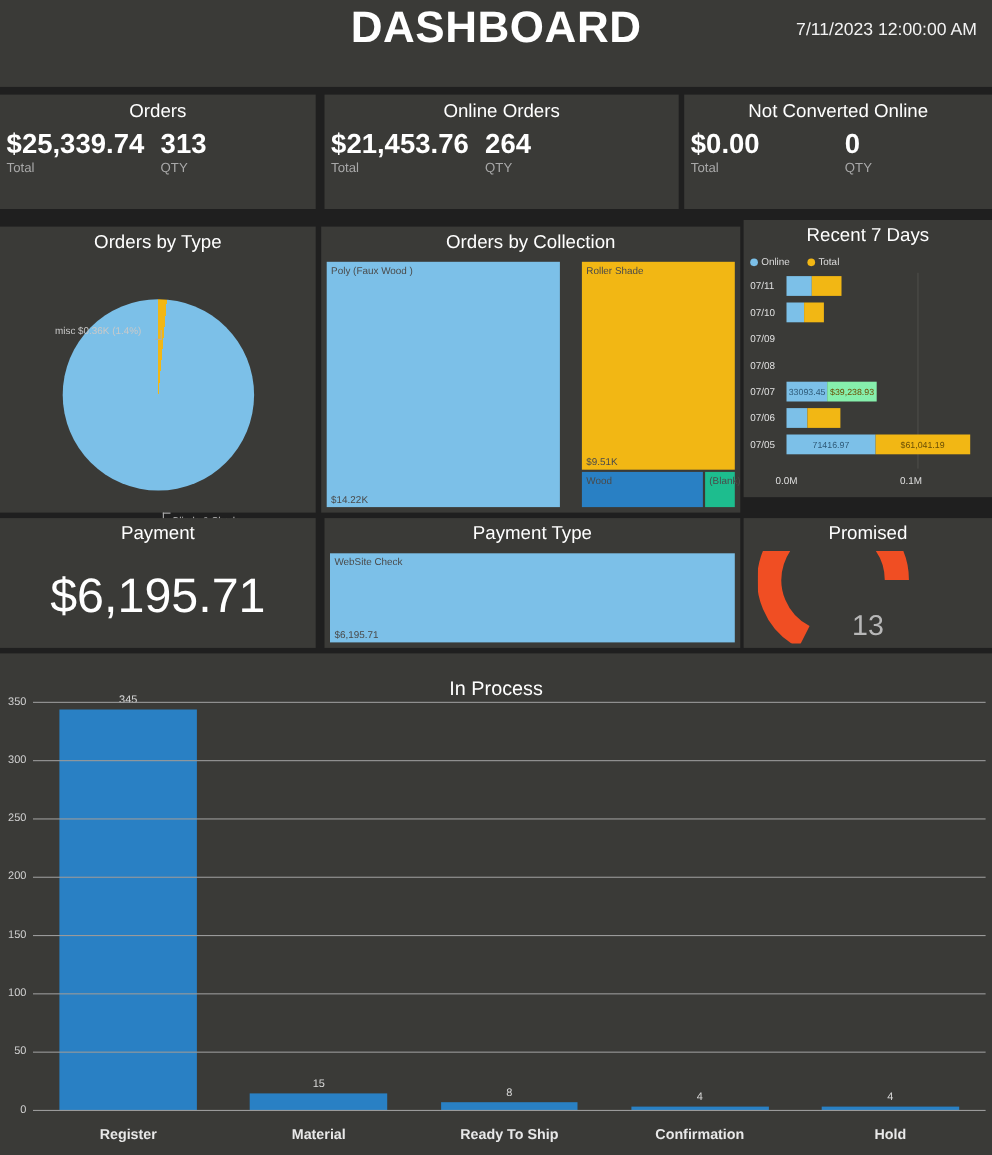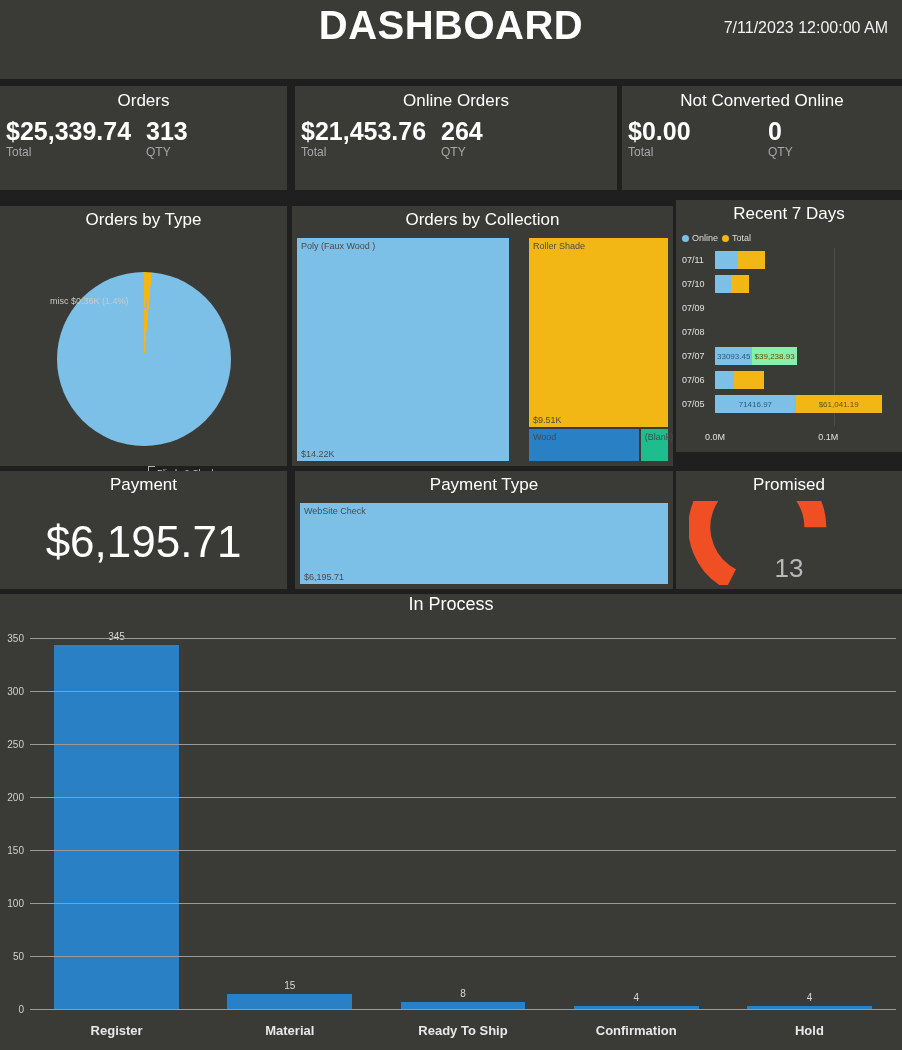--- a/index.html
+++ b/index.html
@@ -58,21 +58,21 @@
   
   .tree { position: absolute; left: 5px; top: 32px; right: 5px; bottom: 5px; display: flex; gap: 20px; }
   .tree-left { flex: 0 0 212px; display: flex; }
   .tree-right { flex: 1; display: flex; flex-direction: column; gap: 2px; }
   .tree-right-bottom { display: flex; gap: 2px; height: 32px; }
   .cell { position: relative; }
   .cell-name { position: absolute; left: 4px; top: 3px; font-size: 9px; color: #4a4a4a; white-space: nowrap; }
   .cell-val { position: absolute; left: 4px; bottom: 2px; font-size: 9px; color: #4a4a4a; white-space: nowrap; }
 
   
-  .r7-legend { position: absolute; left: 6px; top: 33px; display: flex; gap: 4px; align-items: flex-end; }
+  .r7-legend { position: absolute; left: 6px; top: 33px; display: flex; gap: 16px; align-items: flex-end; }
   .r7-legend .li { display: flex; gap: 3px; align-items: center; color: #dcdcdc; font-size: 9px; }
   .dot { width: 7px; height: 7px; border-radius: 50%; display: inline-block; }
   .r7-plot { position: absolute; left: 6px; top: 48px; right: 6px; bottom: 26px; }
   .r7-row { position: relative; height: 24px; display: flex; align-items: center; }
   .r7-cat { width: 33px; color: #e0e0e0; font-size: 9px; text-align: left; }
   .r7-bars { position: relative; flex: 1; height: 18px; }
   .r7-seg { position: absolute; top: 0; height: 18px; display: flex; align-items: center; justify-content: center; font-size: 8px; overflow: hidden; }
   .r7-axis { position: absolute; left: 39px; right: 6px; bottom: 6px; height: 14px; }
   .r7-tick { position: absolute; color: #e0e0e0; font-size: 9px; top: 0; }
   .r7-gridline { position: absolute; top: 48px; bottom: 26px; width: 1px; background: #4d4d4a; }
@@ -289,21 +289,21 @@
       <svg class="gauge-svg" width="200" height="84" viewBox="0 0 200 84">
         <path id="gauge-path" d="M 42 78 A 58 58 0 1 1 126.33144898489371 26.321621597074667" fill="none" stroke="#f04e23" stroke-width="22"></path>
       </svg>
       <div class="gauge-value">13</div>
       <div class="gauge-min">0</div>
       <div class="gauge-max">20</div>
     </div>
   </div>
 
   <div class="panel" style="left:0;top:594px;width:902px;height:456px;">
-    <div class="panel-title" style="font-size:18px;padding-top:0;">In Process</div>
+    <div class="panel-title" style="font-size:18px;padding-top:22px;">In Process</div>
     <div class="ip-plot" id="ip-plot">
       <div class="ip-bars" id="ip-bars">
           <div class="ip-col">
             <span class="ip-dlabel" style="bottom: calc(97.1831% + 3px);">345</span>
             <div class="ip-bar" style="height: 97.1831%; background: rgb(41, 128, 196);"></div>
             <span class="ip-xlabel">Register</span>
           </div>
           <div class="ip-col">
             <span class="ip-dlabel" style="bottom: calc(4.22535% + 3px);">15</span>
             <div class="ip-bar" style="height: 4.22535%; background: rgb(41, 128, 196);"></div>

